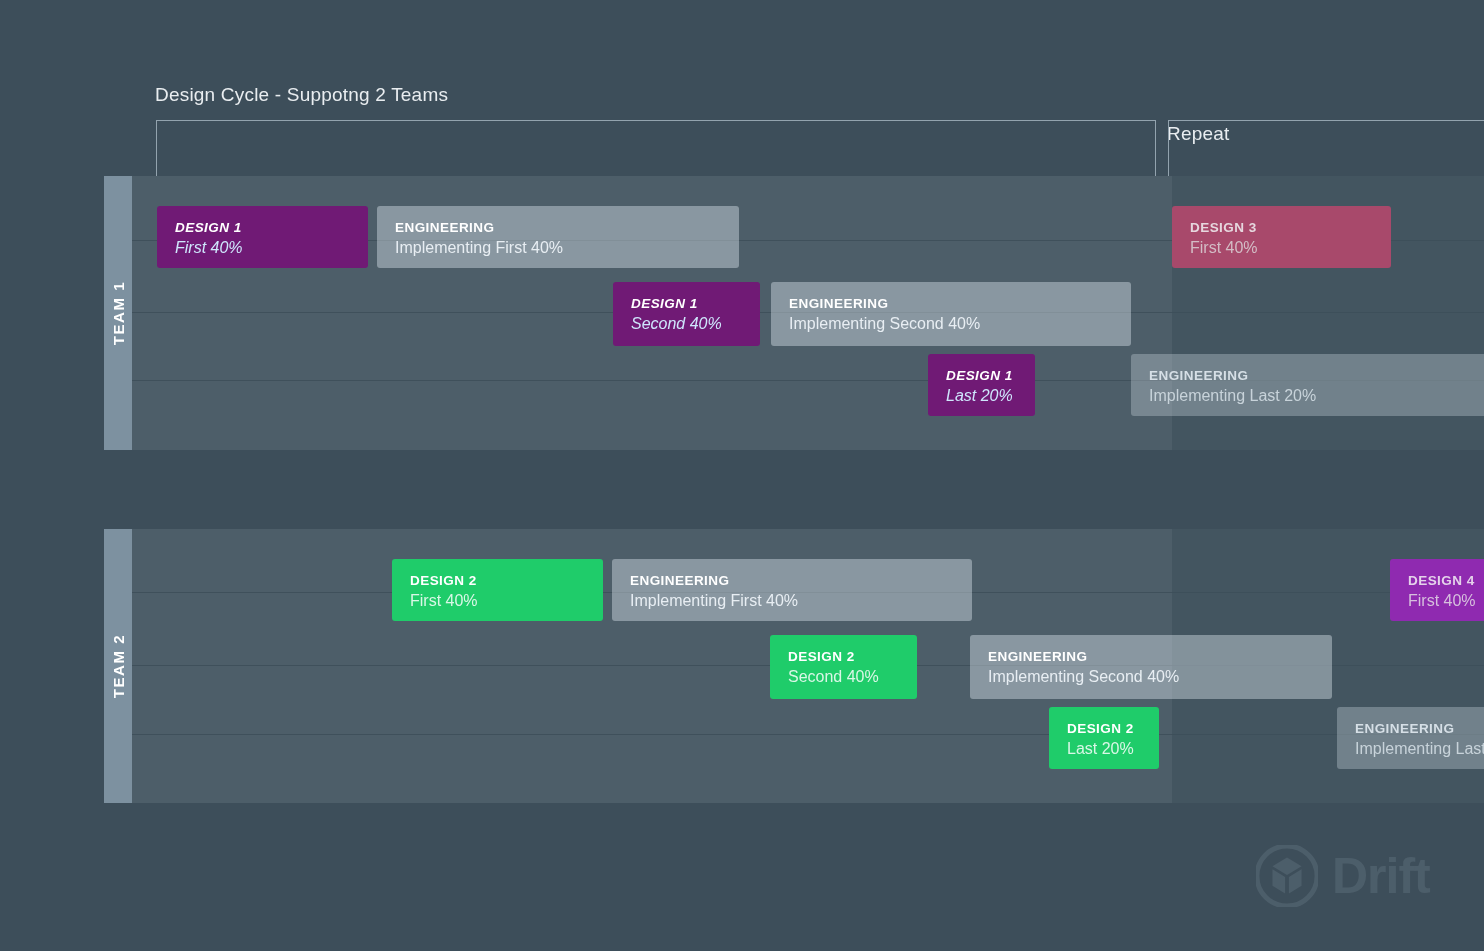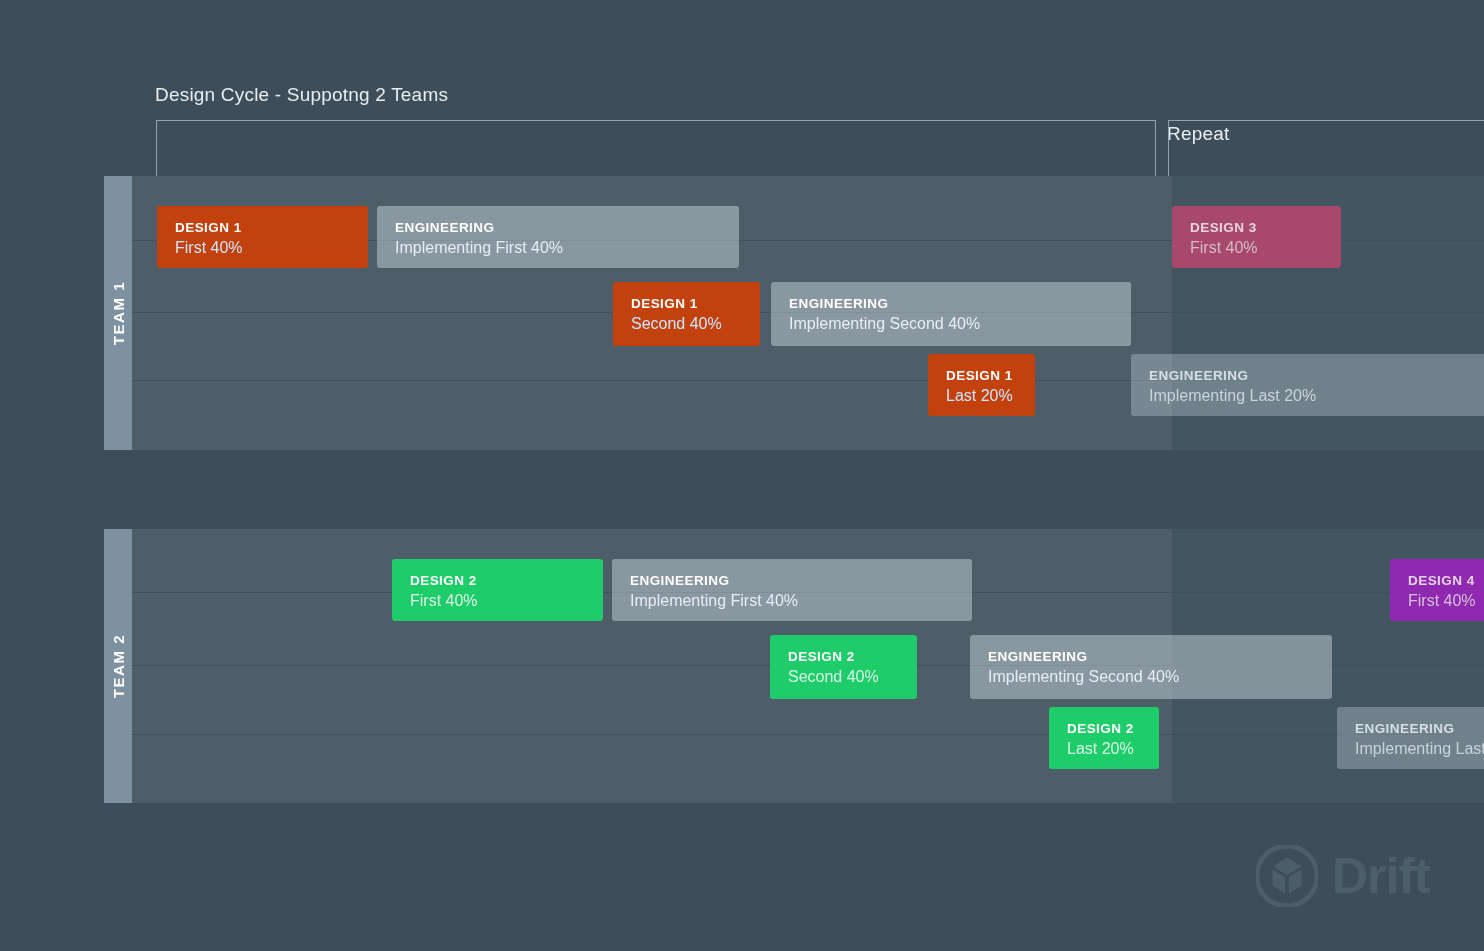--- a/index.html
+++ b/index.html
@@ -85,21 +85,21 @@
     letter-spacing:.45px;
     line-height:19px;
     color:#ffffff;
   }
   .bar .s{
     font-size:16px;
     line-height:21px;
     color:#e2ecf5;
     font-weight:normal;
   }
-  .bar.design-blue{background:#c2410c;}
+  .bar.design-blue{background:#701a75;font-style:italic;}
   .bar.design-blue .s{color:#cfe7fd;}
   .bar.design-green{background:#1fcc6a;}
   .bar.design-green .s{color:#d9f7e6;}
   .bar.design-crimson{background:#a8496b;}
   .bar.design-crimson .t{color:#e6d7de;}
   .bar.design-crimson .s{color:#d3bcc5;}
   .bar.design-purple{background:#8f2ab0;}
   .bar.design-purple .t{color:#e4d2ea;}
   .bar.design-purple .s{color:#d6bfdd;}
   .bar.eng{background:rgba(222,232,239,.42);}
@@ -164,21 +164,21 @@
             <div class="s">Implementing Second 40%</div>
           </div>
           <div class="bar design-blue" style="left: 796px; width: 107px; top: 178px; height: 62px;">
             <div class="t">DESIGN 1</div>
             <div class="s">Last 20%</div>
           </div>
           <div class="bar eng-dim" style="left: 999px; width: 390px; top: 178px; height: 62px;">
             <div class="t">ENGINEERING</div>
             <div class="s">Implementing Last 20%</div>
           </div>
-          <div class="bar design-crimson" style="left: 1040px; width: 169px; top: 30px; height: 62px;">
+          <div class="bar design-crimson" style="left: 1040px; width: 219px; top: 30px; height: 62px;">
             <div class="t">DESIGN 3</div>
             <div class="s">First 40%</div>
           </div>
         </div>
     </div>
   </div>
 
   <div class="team-panel" style="left:104px;top:529px;width:1380px;height:274px;">
     <div class="team-tab">
       <span class="team-text">TEAM 2</span>

